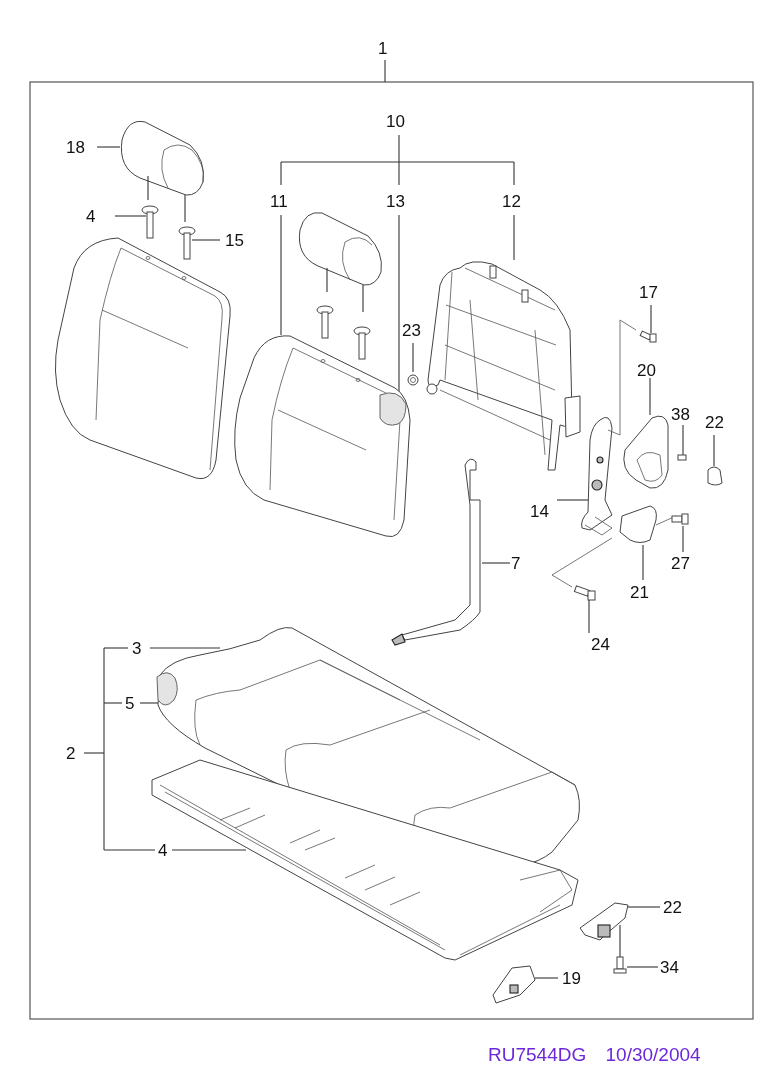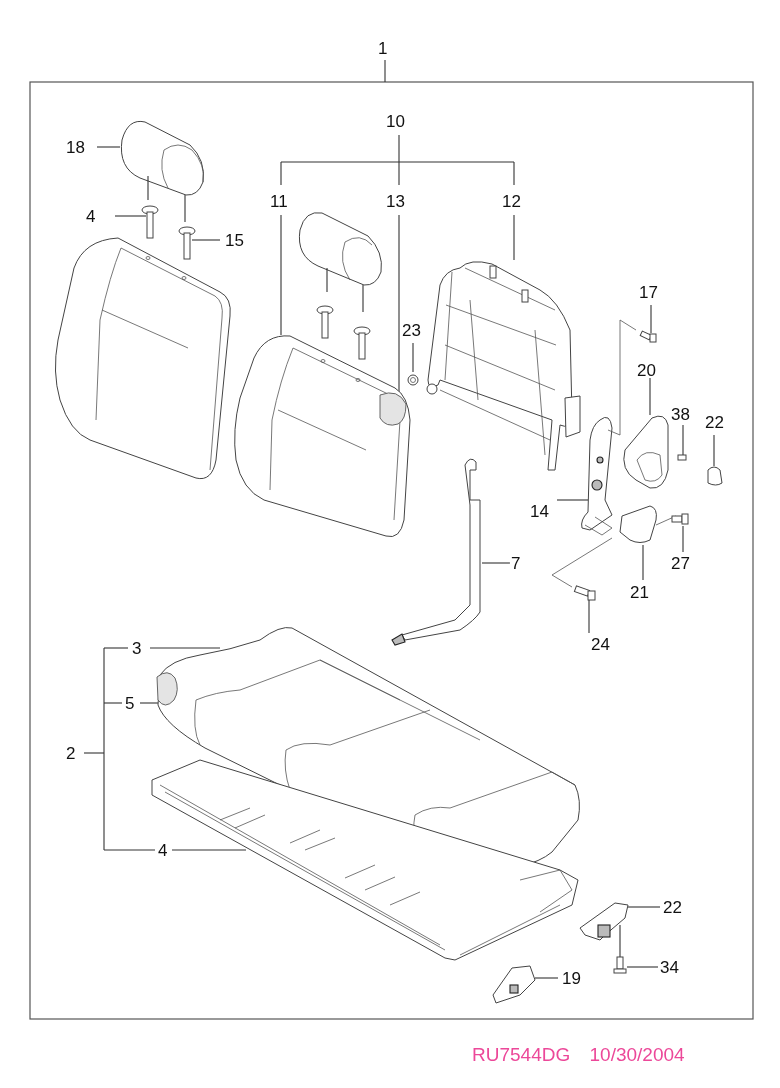--- a/index.html
+++ b/index.html
@@ -1,20 +1,20 @@
 <!DOCTYPE html>
 <html><head>
 <meta charset="utf-8">
 <style>
   html, body { margin:0; padding:0; background:#ffffff; }
   body { width:780px; height:1088px; position:relative; overflow:hidden;
          font-family:"Liberation Sans", sans-serif; color:#111; }
   #diagram { position:absolute; left:0; top:0; width:780px; height:1088px; }
   .lbl { position:absolute; font-size:17px; line-height:17px; color:#111; white-space:nowrap; }
-  .footer { position:absolute; left:472px; top:1044px; font-size:19px; letter-spacing:0px; color:#ec4899; }
+  .footer { position:absolute; left:488px; top:1044px; font-size:19px; letter-spacing:0px; color:#6d28d9; }
   .footer span { margin-right:14px; }
   svg .ln { stroke:#333; stroke-width:1.1; fill:none; }
   svg .part { stroke:#444; stroke-width:1; fill:#fff; }
   svg .thin { stroke:#555; stroke-width:0.8; fill:none; }
   svg .dark { stroke:#222; stroke-width:1.1; fill:#bbb; }
   svg .foam { fill:#e4e4e4; stroke:#555; stroke-width:0.9; }
 </style>
 </head>
 <body>
 

